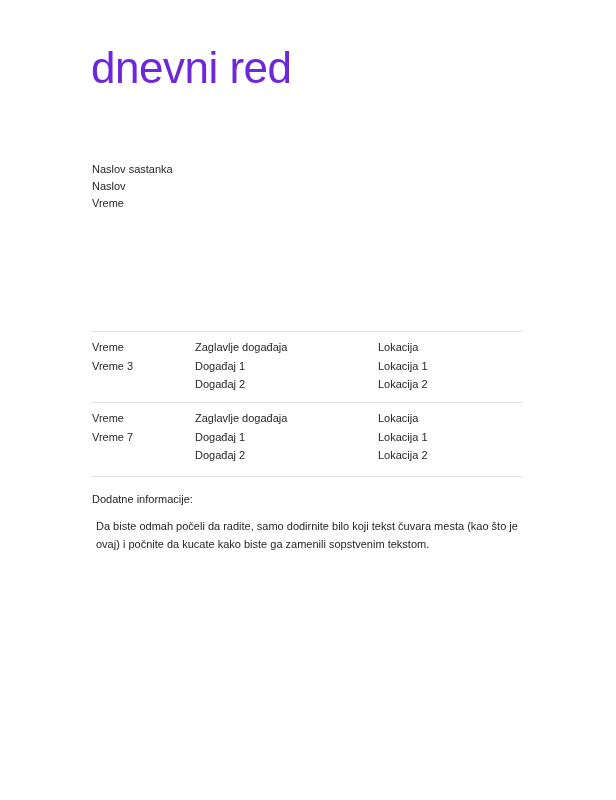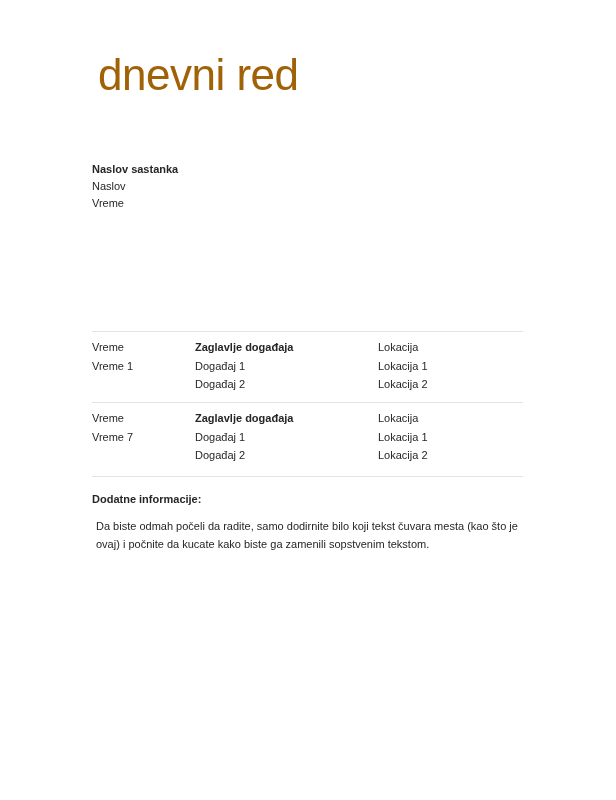--- a/index.html
+++ b/index.html
@@ -13,35 +13,35 @@
     height: 800px;
     background: #ffffff;
     font-family: "Liberation Sans", sans-serif;
     color: #262626;
     overflow: hidden;
   }
   .doc-title {
     position: absolute;
     left: 86px;
     top: 40px;
-    margin: 12px;
+    margin: 5px;
     font-size: 44px;
     line-height: 46px;
     font-weight: 400;
-    color: #a16207;
+    color: #6d28d9;
     letter-spacing: -0.5px;
   }
   .meeting-block {
     position: absolute;
     left: 92px;
     top: 161px;
     font-size: 11px;
     line-height: 17px;
   }
-  .bold { font-weight: bold; }
+  .bold { font-weight: normal; }
   .details-block {
     position: absolute;
     left: 92px;
     top: 216px;
     font-size: 11px;
   }
   .details-block .line {
     line-height: 21.5px;
     height: 21.5px;
   }
@@ -98,21 +98,21 @@
   </div>
 
 
   <section class="agenda agenda-1">
     <div class="row">
       <span>Vreme</span>
       <span class="bold">Zaglavlje događaja</span>
       <span>Lokacija</span>
     </div>
     <div class="row">
-      <span>Vreme 1</span>
+      <span>Vreme 3</span>
       <span>Događaj 1</span>
       <span>Lokacija 1</span>
     </div>
     <div class="row">
       <span></span>
       <span>Događaj 2</span>
       <span>Lokacija 2</span>
     </div>
   </section>
 

